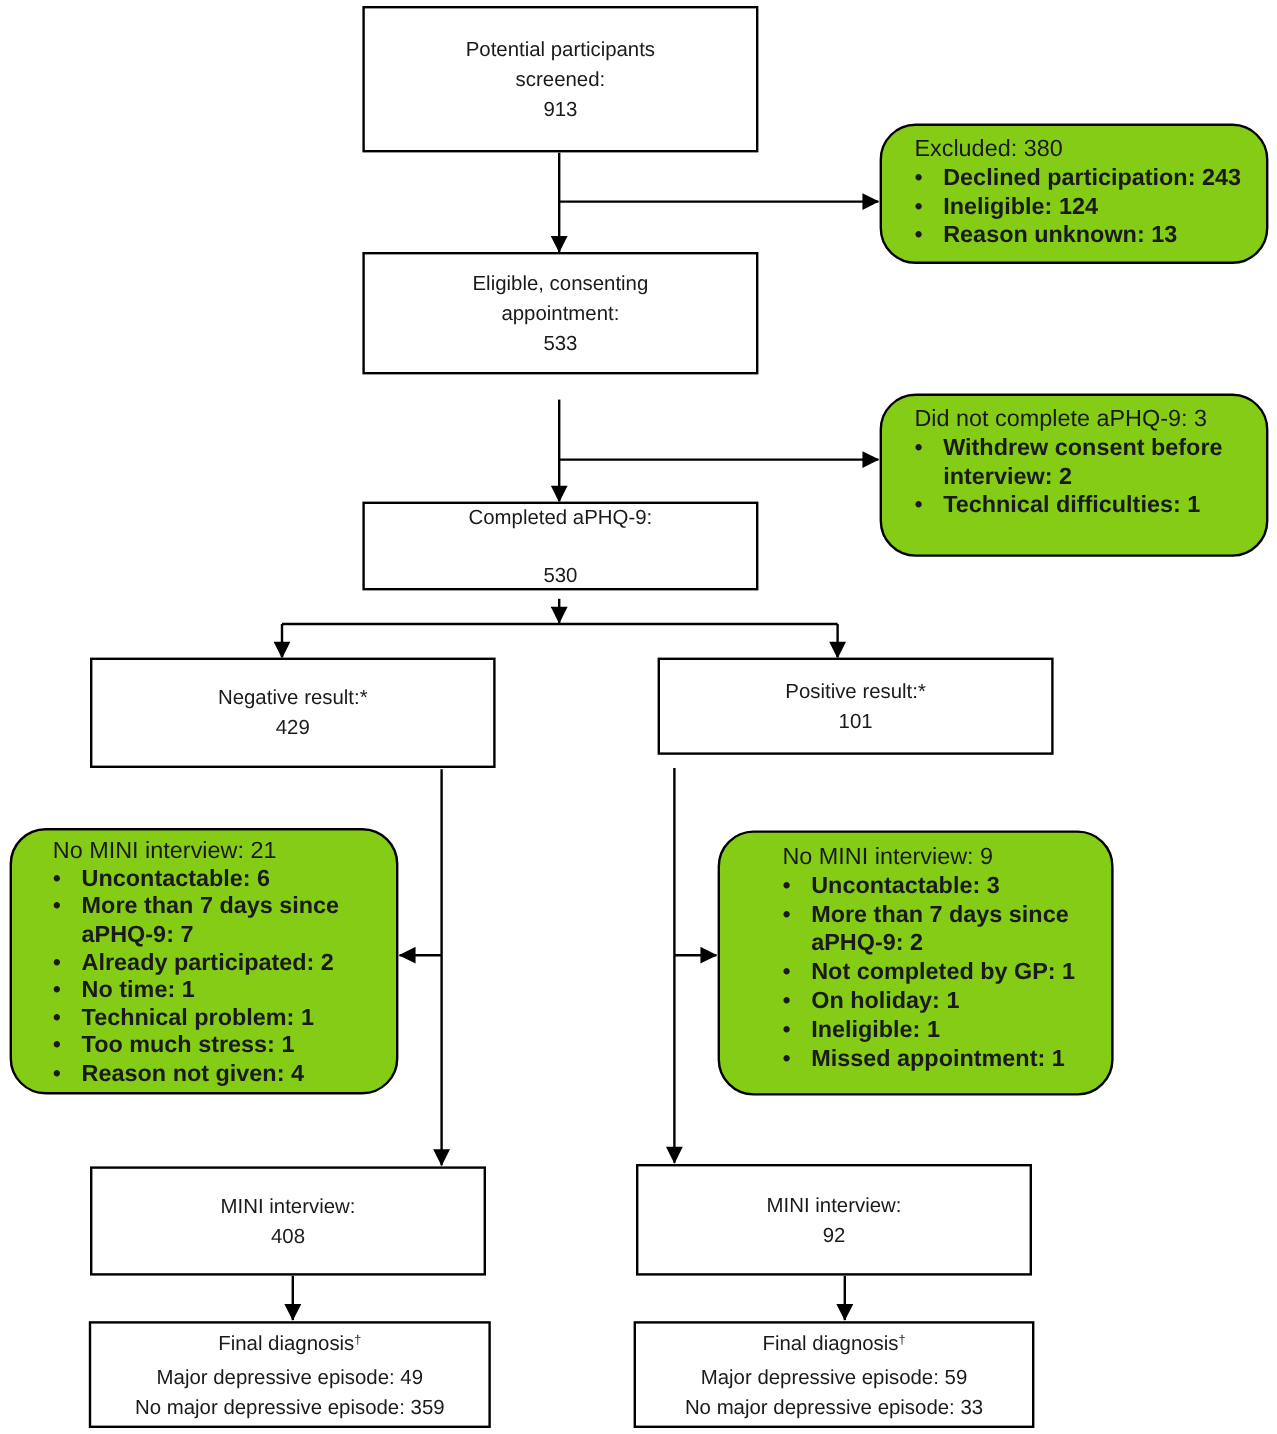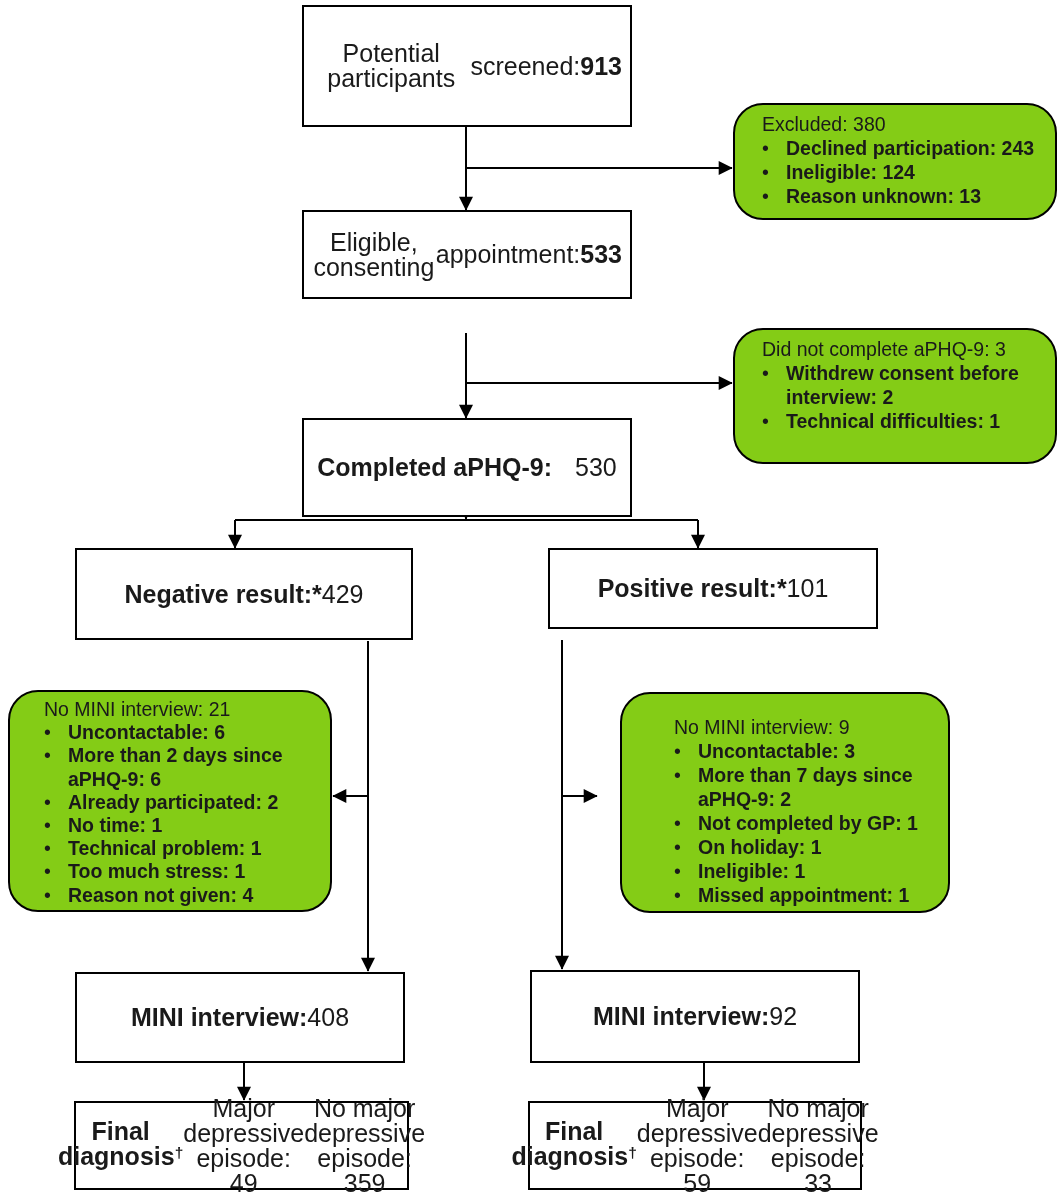--- a/index.html
+++ b/index.html
@@ -10,42 +10,42 @@
     font-family:"Liberation Sans", sans-serif;
     color:#1a1a1a;
     overflow:hidden;
   }
   svg.connectors { position:absolute; left:0; top:0; }
   .conn { stroke:#000000; stroke-width:2; fill:none; }
 
   .rect-box {
     position:absolute; box-sizing:border-box;
     border:2.5px solid #000000; background:#ffffff;
-    display:flex; flex-direction:row; align-items:center; justify-content:center;
+    display:flex; flex-direction:column; align-items:center; justify-content:center;
     text-align:center;
-    font-size:25px; line-height:25px;
+    font-size:17px; line-height:25px;
     padding:0 8px;
   }
   .round-box {
     position:absolute; box-sizing:border-box;
     border:2px solid #000000; border-radius:30px; background:#84cc16;
     font-size:19.5px; line-height:24px;
   }
-  .bold { font-weight:bold; }
+  .bold { font-weight:normal; }
   .sup { font-size:0.62em; position:relative; top:-0.45em; }
 
   .side-header { }
   .side-list { margin:0; padding:0; list-style:none; }
   .side-item { display:flex; }
   .bullet { flex:0 0 24px; width:24px; }
   .item-text { flex:1 1 auto;font-weight:bold; }
 
   .pad-a { padding:7px 10px 0 27px; }            
   .pad-b { padding:6px 6px 0 34px; line-height:23.2px; } 
-  .pad-c { padding:21px 6px 0 52px;margin-left:22px; }            
+  .pad-c { padding:8px 6px 0 52px; }            
 </style>
 </head>
 <body>
 
 <div class="canvas">
 
   <svg class="connectors" width="1064" height="1195">
     <defs>
       <marker id="arrow" viewBox="0 0 10 10" refX="9.5" refY="5" markerWidth="8" markerHeight="7" orient="auto-start-reverse">
         <path d="M0,0 L10,5 L0,10 z" fill="#000000"></path>
@@ -66,27 +66,27 @@
     <path class="conn" d="M244 1063 V1100" marker-end="url(#arrow)"></path>
     <path class="conn" d="M704 1063 V1100" marker-end="url(#arrow)"></path>
   </svg>
 
   <div class="rect-box" style="left:302px; top:5px; width:330px; height:122px;">
     <div>Potential participants</div>
     <div>screened:</div>
     <div class="bold">913</div>
   </div>
 
-  <div class="rect-box" style="left:302px; top:210px; width:330px; height:89px;">
+  <div class="rect-box" style="left:302px; top:210px; width:330px; height:102px;">
     <div>Eligible, consenting</div>
     <div>appointment:</div>
     <div class="bold">533</div>
   </div>
 
-  <div class="rect-box" style="left:302px; top:418px; width:330px; height:99px;gap:23px;">
+  <div class="rect-box" style="left:302px; top:418px; width:330px; height:74px;gap:23px;">
     <div class="bold">Completed aPHQ-9:</div>
     <div>530</div>
   </div>
 
   <div class="rect-box" style="left:75px; top:548px; width:338px; height:92px;">
     <div class="bold">Negative result:*</div>
     <div>429</div>
   </div>
 
   <div class="rect-box" style="left:548px; top:548px; width:330px; height:81px;">
@@ -150,21 +150,21 @@
 
   <div class="round-box pad-b" style="left:8px; top:690px; width:324px; height:222px;">
     <div class="side-header">No MINI interview: 21</div>
     <ul class="side-list">
       <li class="side-item">
           <span class="bullet">•</span>
           <span class="item-text">Uncontactable: 6</span>
         </li>
       <li class="side-item">
           <span class="bullet">•</span>
-          <span class="item-text">More than 2 days since aPHQ-9: 6</span>
+          <span class="item-text">More than 7 days since aPHQ-9: 7</span>
         </li>
       <li class="side-item">
           <span class="bullet">•</span>
           <span class="item-text">Already participated: 2</span>
         </li>
       <li class="side-item">
           <span class="bullet">•</span>
           <span class="item-text">No time: 1</span>
         </li>
       <li class="side-item">

